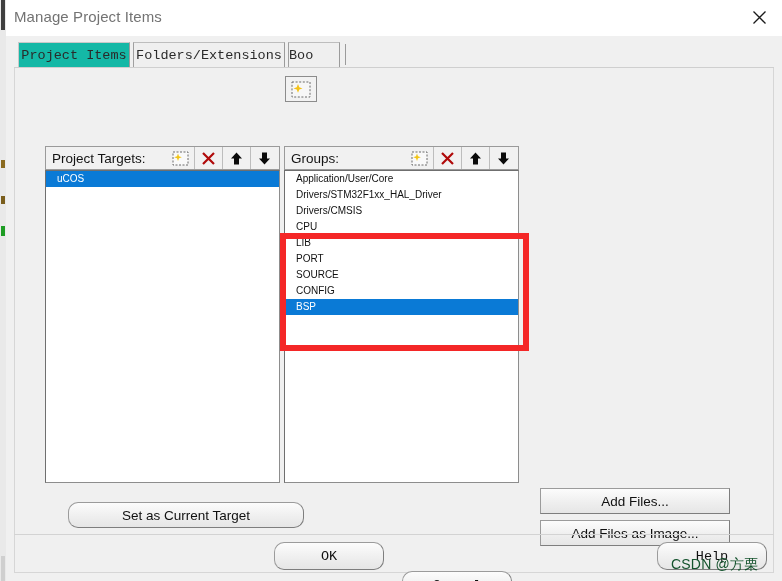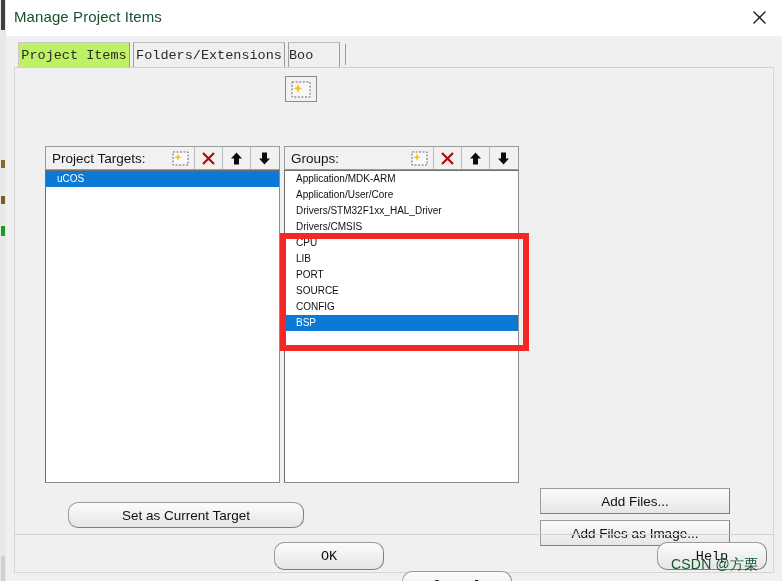--- a/index.html
+++ b/index.html
@@ -35,21 +35,21 @@
     position: absolute;
     left: 6px; top: 0;
     width: 776px; height: 36px;
     background: #ffffff;
     border-bottom: 1px solid #dcdcdc;
   }
   .title-text {
     position: absolute;
     left: 8px; top: 8px;
     font-size: 15px;
-    color: #14532d;
+    color: #737373;
     letter-spacing: .1px;
   }
   .close-btn {
     position: absolute;
     right: 0; top: 0;
     width: 46px; height: 35px;
     display: flex;
     align-items: center;
     justify-content: center;
     cursor: default;
@@ -82,21 +82,21 @@
     display: flex;
     align-items: center;
     justify-content: center;
     font-family: "Liberation Mono", monospace;
     font-size: 13.5px;
     color: #2a2a2a;
     cursor: default;
     white-space: nowrap;
   }
   .tab.active {
-    background: #bef264;
+    background: #14b8a6;
     border-top: 1px solid #c9c9c9;
     border-left: 1px solid #c9c9c9;
     z-index: 3;
   }
   .tab-sep {
     position: absolute;
     top: 2px;
     width: 1px; height: 21px;
     background: #9b9b9b;
   }
@@ -345,21 +345,20 @@
               </svg>
             </div>
             <div class="tool-btn">
               <svg width="15" height="15" viewBox="0 0 15 15">
                 <path d="M7.5 13.5 L2 7.5 L5 7.5 L5 1.5 L10 1.5 L10 7.5 L13 7.5 Z" fill="#0a0a0a"></path>
               </svg>
             </div>
           </div>
         </div>
         <div class="listbox" style="height:313px;">
-          <div class="list-row">Application/MDK-ARM</div>
           <div class="list-row">Application/User/Core</div>
           <div class="list-row">Drivers/STM32F1xx_HAL_Driver</div>
           <div class="list-row">Drivers/CMSIS</div>
           <div class="list-row">CPU</div>
           <div class="list-row">LIB</div>
           <div class="list-row">PORT</div>
           <div class="list-row">SOURCE</div>
           <div class="list-row">CONFIG</div>
           <div class="list-row selected">BSP</div>
         </div>

